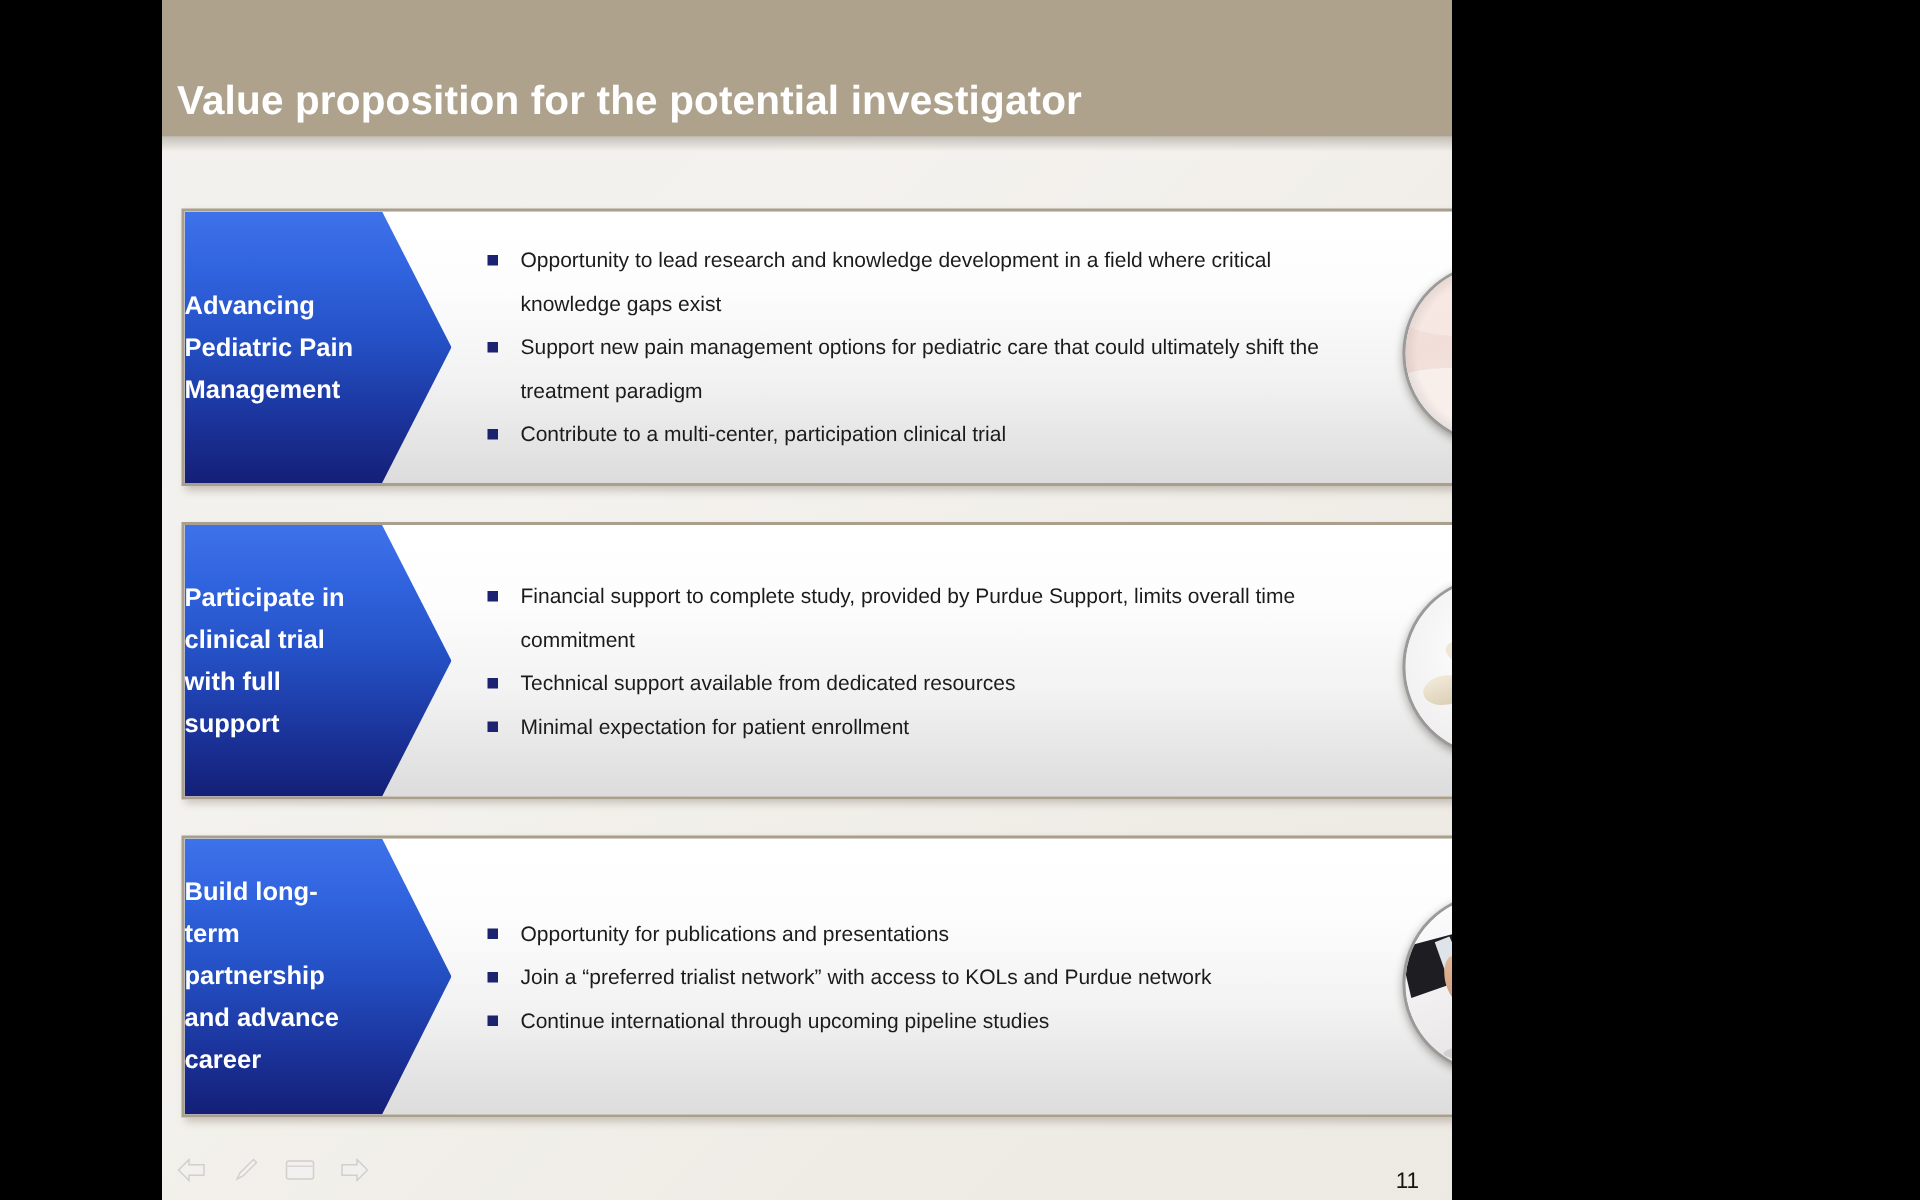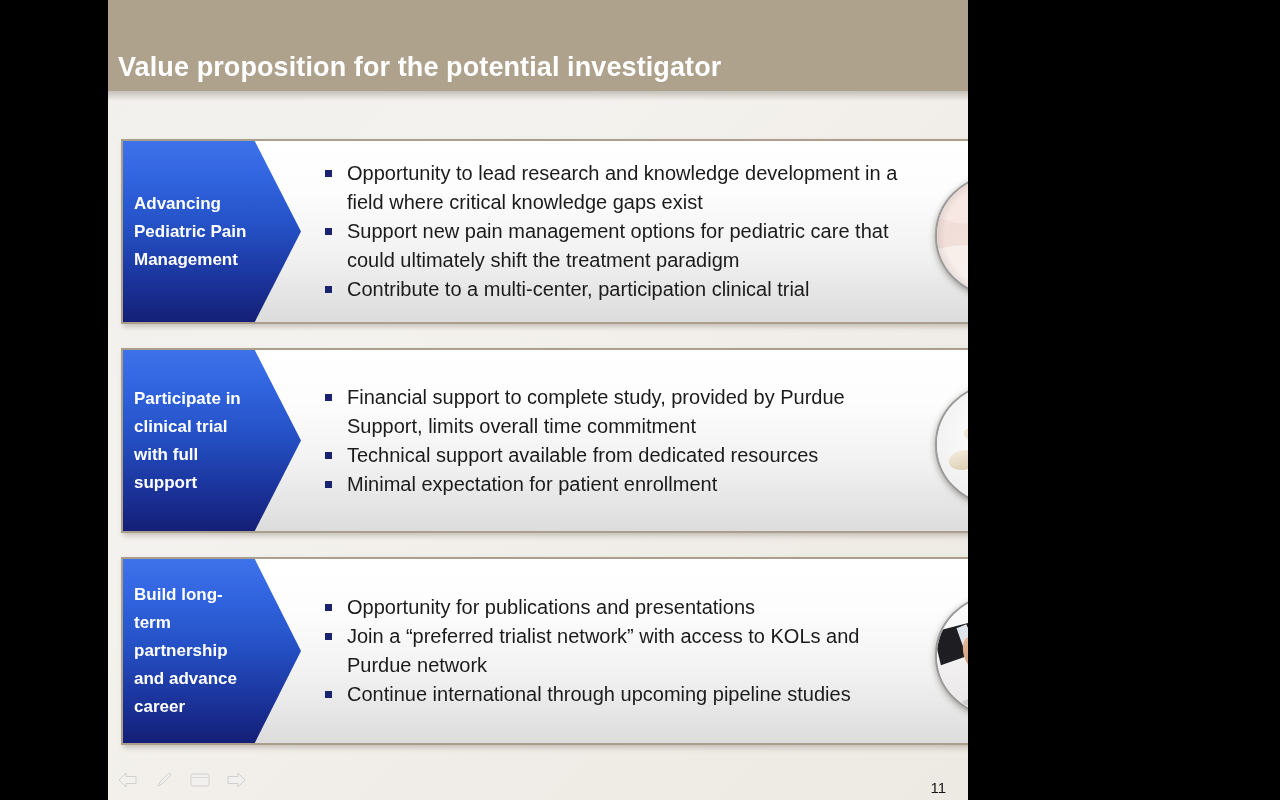--- a/index.html
+++ b/index.html
@@ -81,21 +81,20 @@
     width: 178px;
     height: 100%;
     background: linear-gradient(to bottom, #3e72ea 0%, #3063de 22%, #2450c4 48%, #1b349c 76%, #141f77 100%);
     -webkit-clip-path: polygon(0% 0%, 74% 0%, 100% 50%, 74% 100%, 0% 100%);
     clip-path: polygon(0% 0%, 74% 0%, 100% 50%, 74% 100%, 0% 100%);
     display: flex;
     align-items: center;
   }
   .chevron-label {
     display: block;
-    padding-left: 11px;
     padding-right: 40px;
     color: #ffffff;
     font-size: 17px;
     font-weight: bold;
     line-height: 28px;
     white-space: pre-line;
   }
 
   
   .bullets {
@@ -106,21 +105,21 @@
     height: 100%;
     display: flex;
     flex-direction: column;
     justify-content: center;
     padding-right: 60px;
     box-sizing: border-box;
   }
   .bullet {
     position: relative;
     padding-left: 26px;
-    font-size: 20px;
+    font-size: 14px;
     line-height: 29px;
     color: #1b1b1b;
     margin: 0 0;
   }
   .bullet-marker {
     position: absolute;
     left: 4px;
     top: 11px;
     width: 7px;
     height: 7px;

